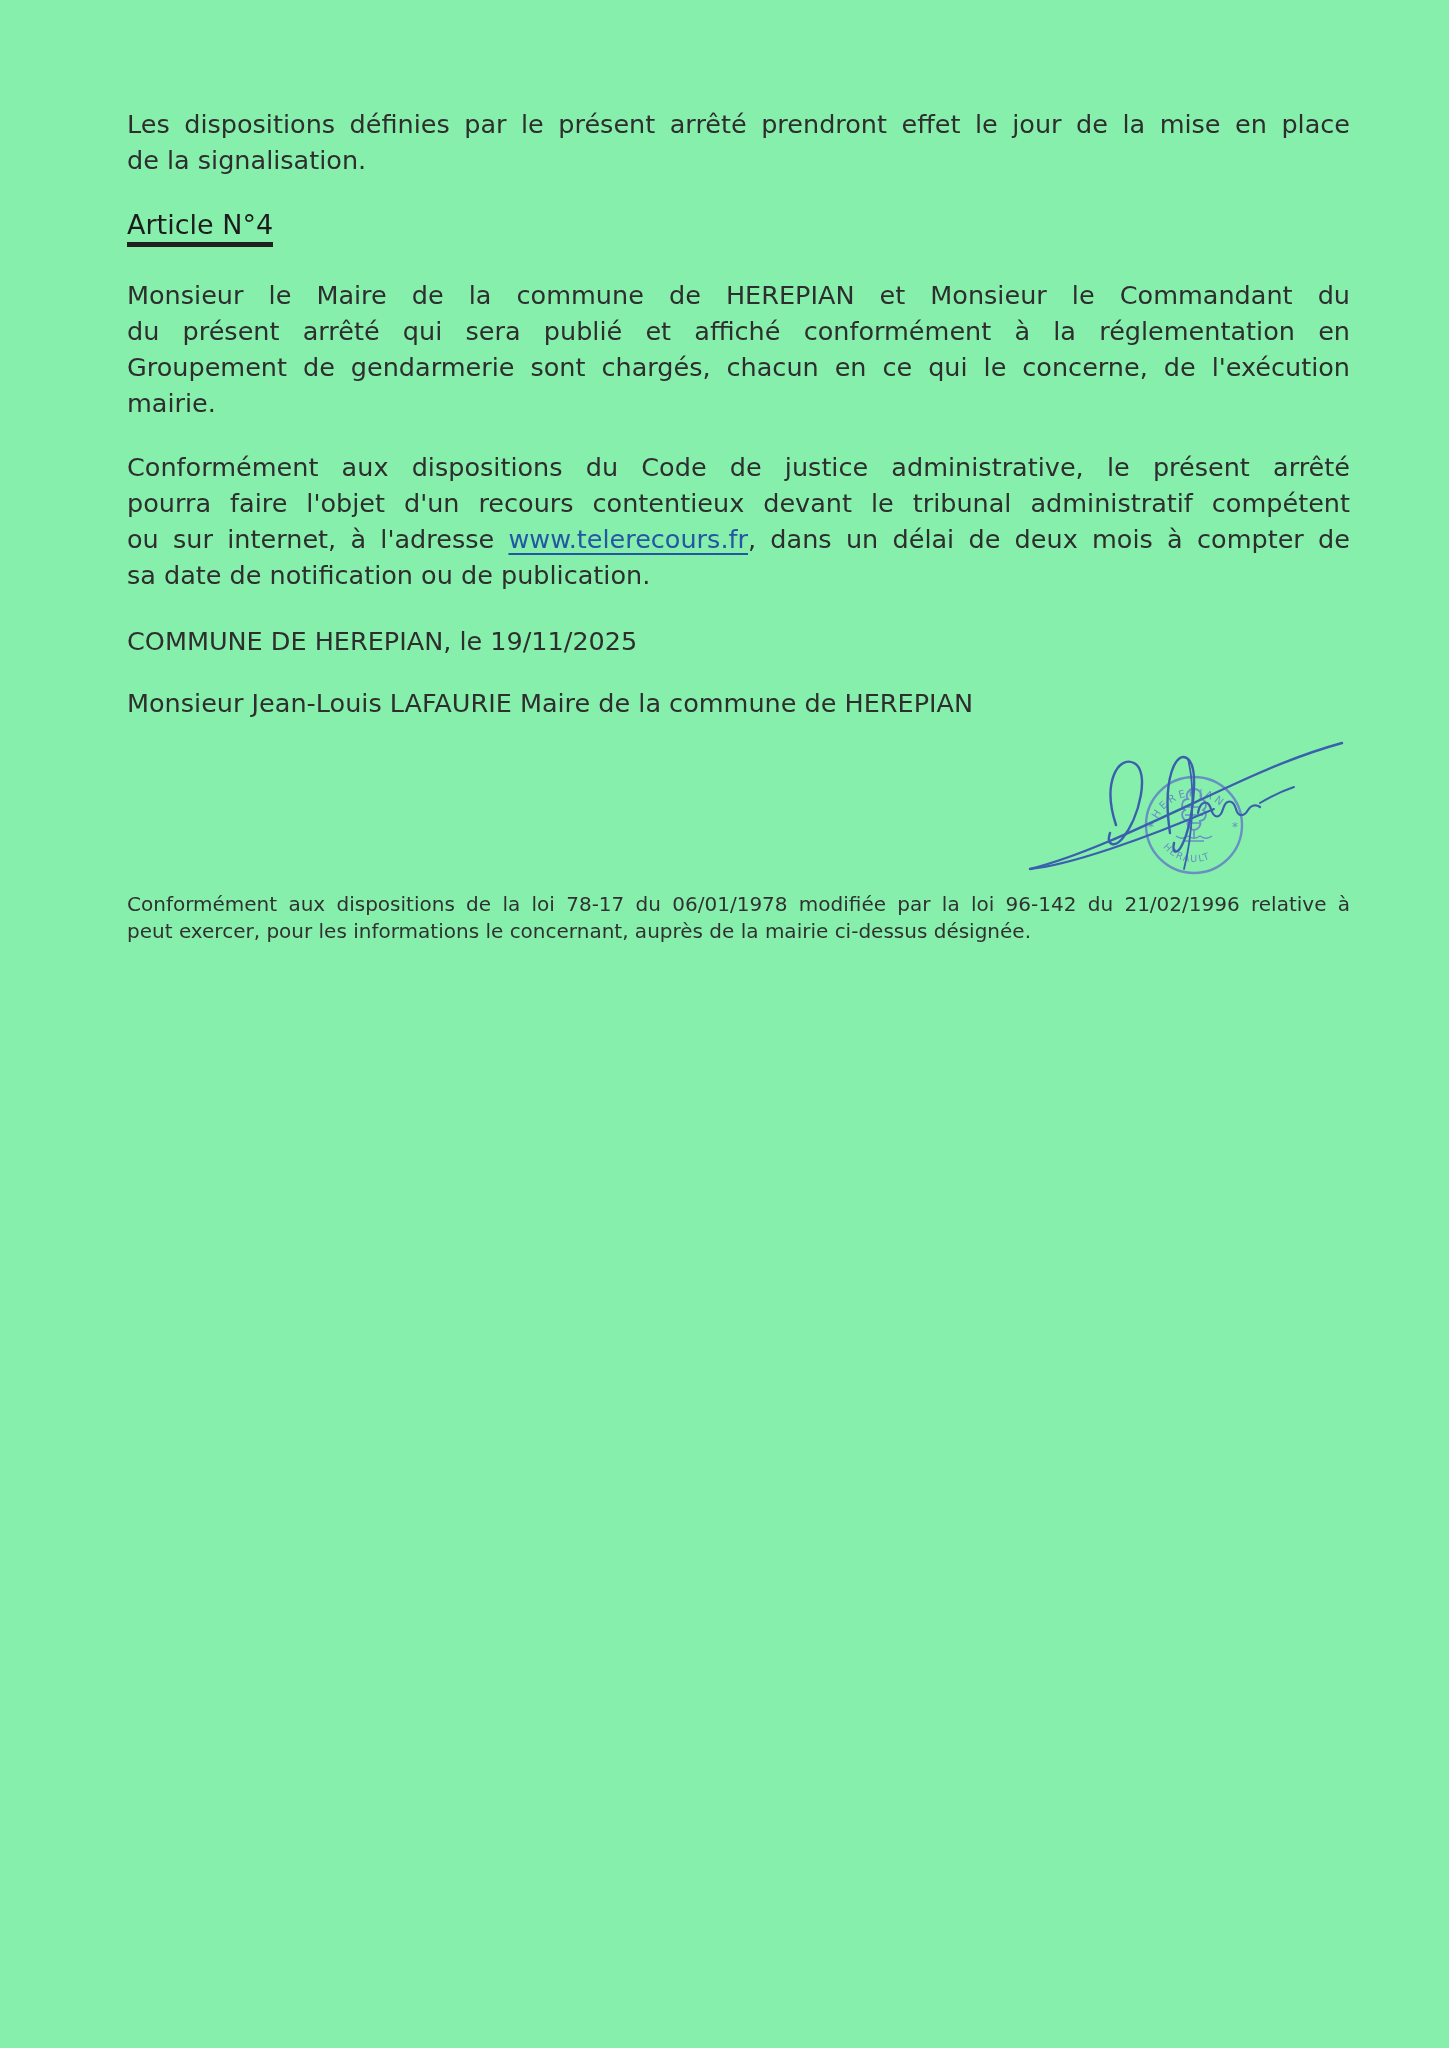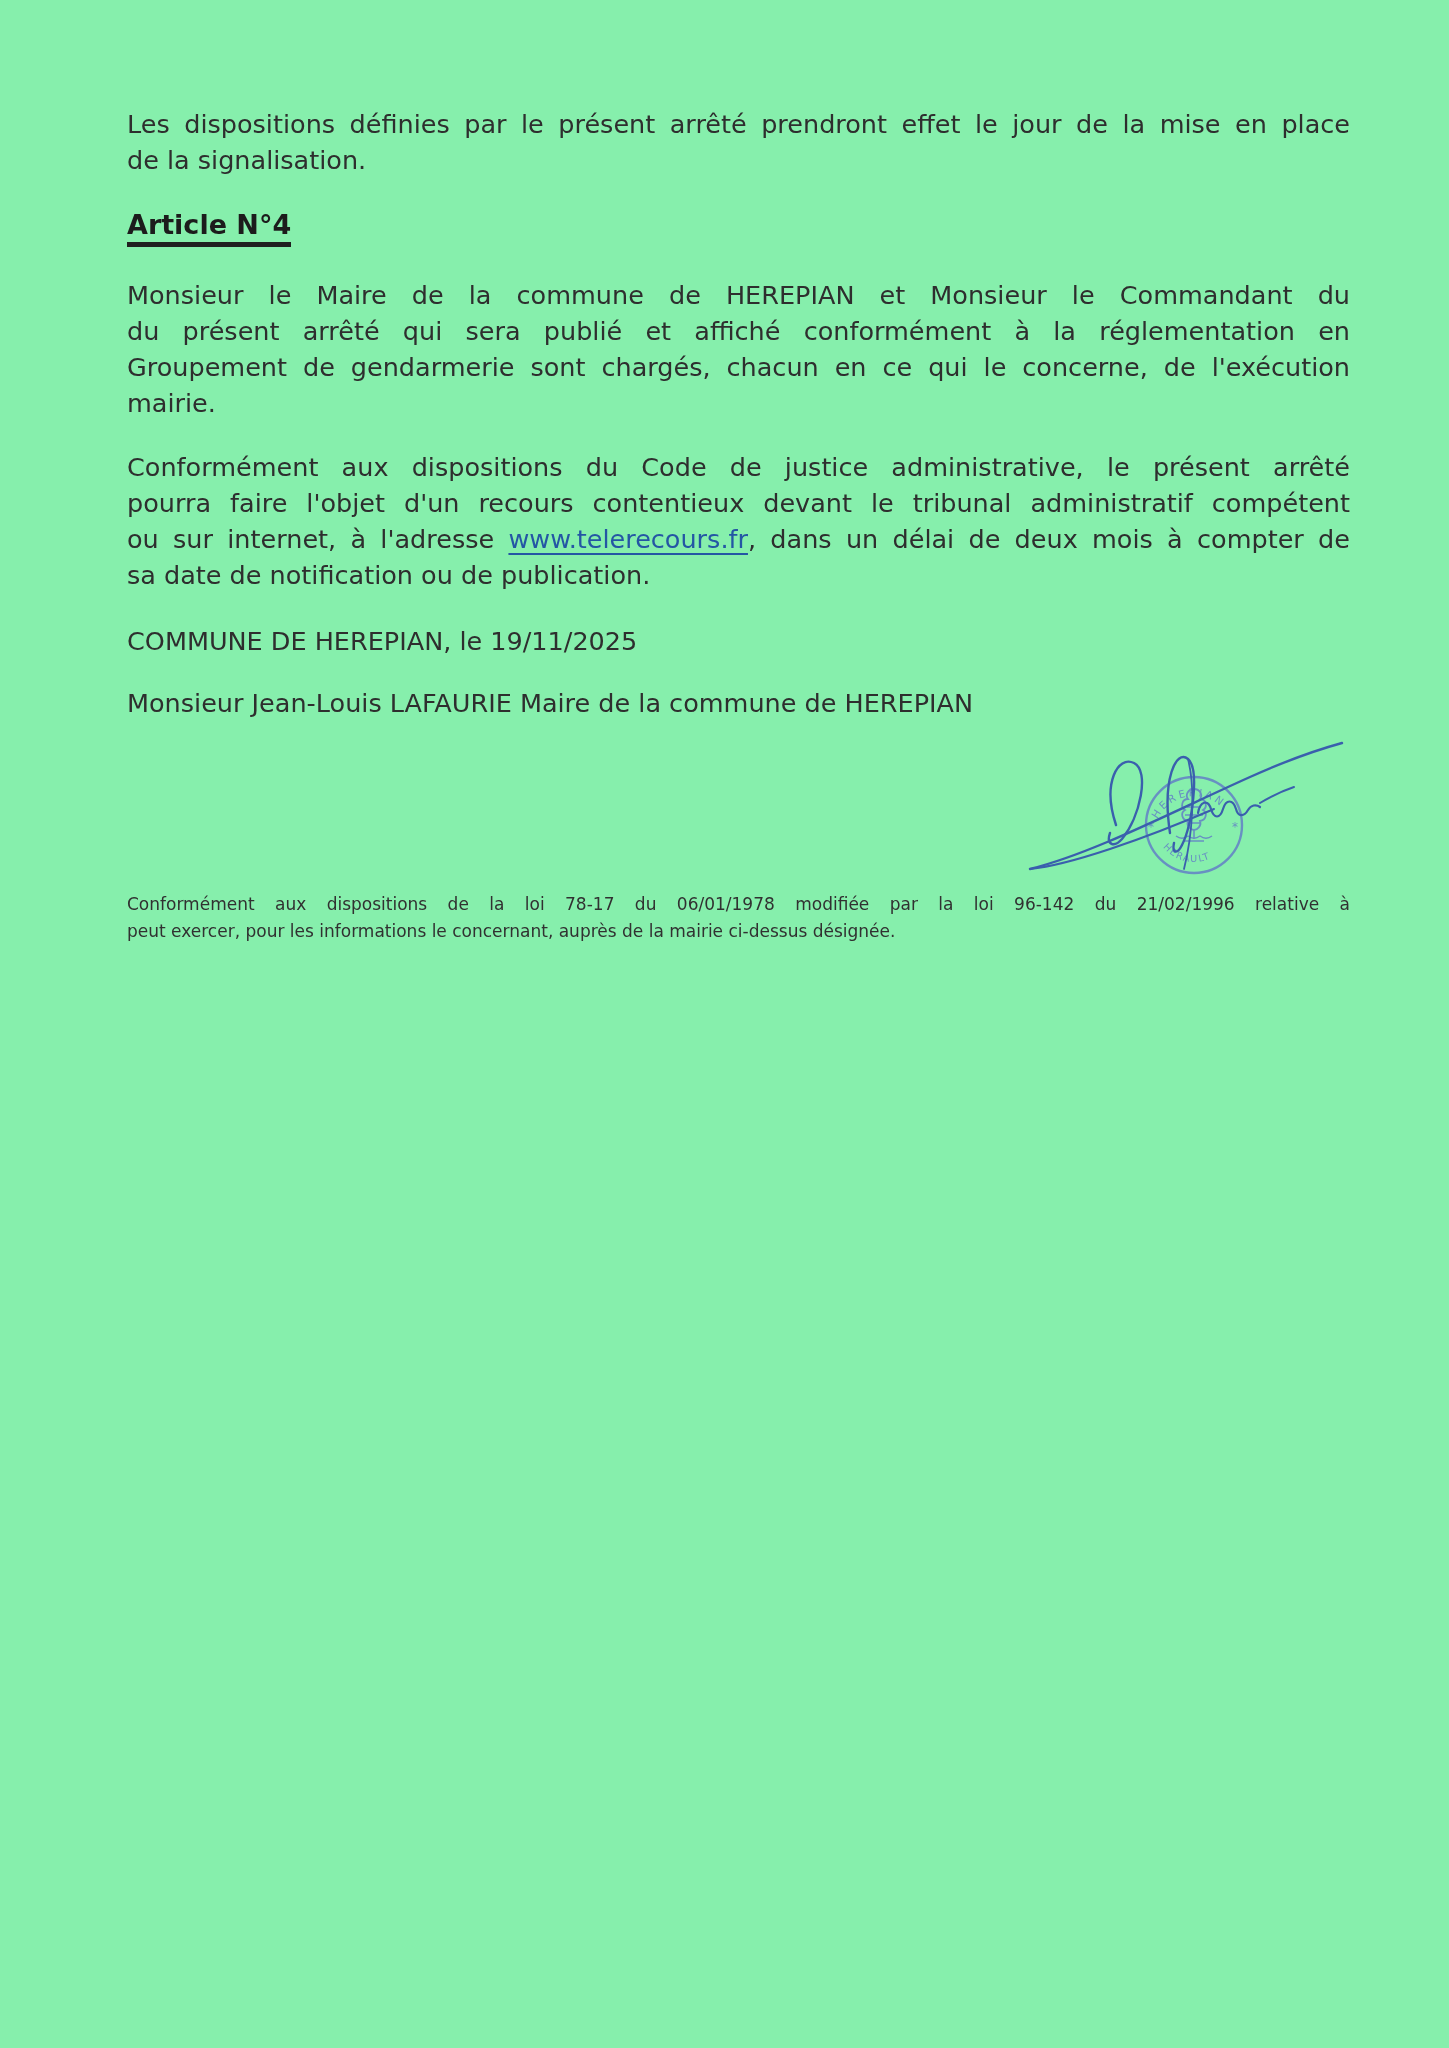--- a/index.html
+++ b/index.html
@@ -28,21 +28,21 @@
     padding-top:106px;
   }
   .para{font-size:25.5px;line-height:36px;}
   .jline{text-align:justify;text-align-last:justify;-moz-text-align-last:justify;}
   .lline{text-align:left;}
   .rline{text-align:left;}
   .article-heading{
     margin-top:32px;
     font-size:27px;
     line-height:30px;
-    font-weight:bold;
+    font-weight:normal;
     color:var(--heading-ink);
   }
   .article-heading .underlined{
     display:inline-block;
     padding-bottom:2px;
     border-bottom:5px solid #202020;
   }
   .mt30{margin-top:30px;}
   .mt28{margin-top:28px;}
   .dateline{margin-top:30px;font-size:25.5px;line-height:36px;}
@@ -61,21 +61,21 @@
     height:158px;
   }
   .sig-wrap svg{
     position:absolute;
     right:-4px;
     top:0;
     width:330px;
     height:165px;
   }
   .footer{
-    font-size:17px;
+    font-size:20px;
     line-height:27px;
     color:#313131;
   }
   .stamp-stroke{stroke:var(--stamp);fill:none;}
   .stamp-text{fill:var(--stamp);font-family:"DejaVu Sans","Liberation Sans",sans-serif;}
   .sig-stroke{stroke:var(--signature);fill:none;stroke-linecap:round;}
 </style>
 </head>
 <body>
 

